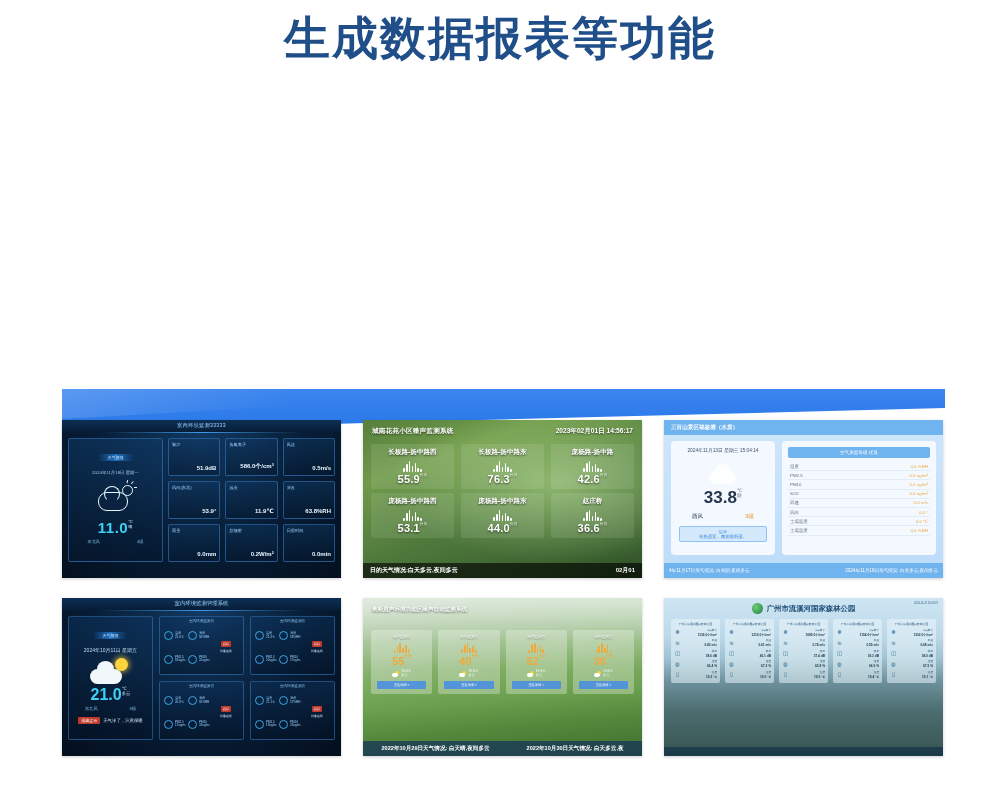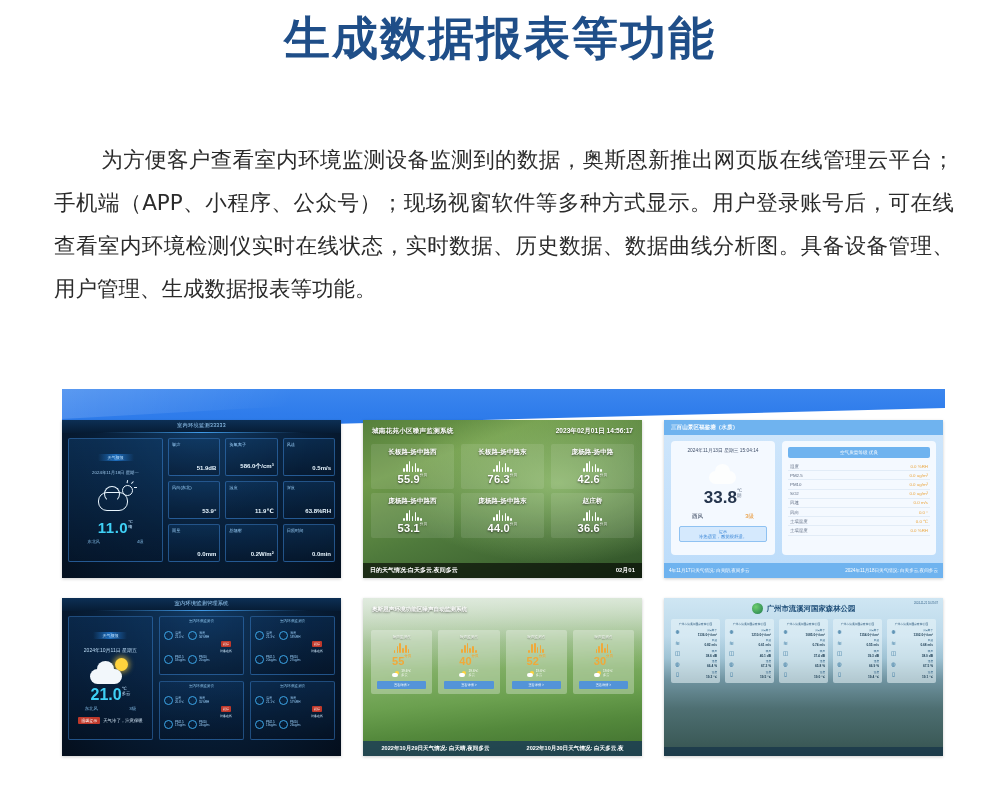--- a/index.html
+++ b/index.html
@@ -218,21 +218,20 @@
   .s6 .p .ln .k{font-size:2.6px;color:#2f6186;display:block;}
   .s6 .p .ln .v{font-size:3.2px;color:#17384f;font-weight:bold;display:block;}
   .s6 .foot{position:absolute;left:0;right:0;bottom:0;height:9px;background:rgba(10,40,70,.55);}
 </style>
 </head>
 <body>
 
 <div class="page">
 
   <div class="title">生成数据报表等功能</div>
-  <p class="intro">为方便客户查看室内环境监测设备监测到的数据，奥斯恩新推出网页版在线管理云平台；手机端（APP、小程序、公众号）；现场视窗软件等多种方式显示。用户登录账号后，可在线查看室内环境检测仪实时在线状态，实时数据、历史数据、数据曲线分析图。具备设备管理、用户管理、生成数据报表等功能。</p>
 
   <div class="band"></div>
   <div class="band-gloss"></div>
 
   <div class="gallery">
 
     <div class="grid-row">
 
       <div class="shot s1">
         <div class="hdr">

